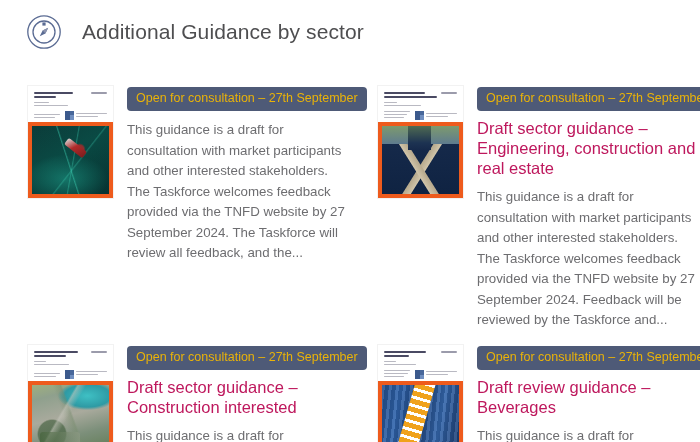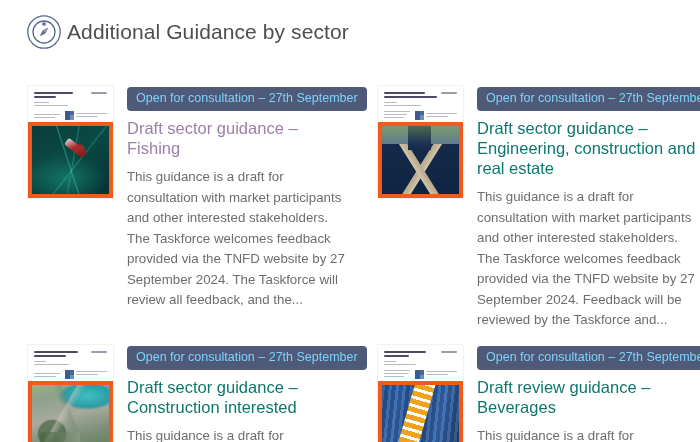--- a/index.html
+++ b/index.html
@@ -29,21 +29,21 @@
     width: 36px;
     height: 36px;
     flex: 0 0 36px;
     position: relative;
   }
   .compass-icon svg { display: block; }
   .section-title {
     font-size: 21px;
     line-height: 26px;
     color: #4e4e50;
-    margin-left: 5px;
+    margin-left: 20px;
     font-weight: 400;
     letter-spacing: 0.1px;
     white-space: nowrap;
   }
 
   
   .cards-grid {
     position: absolute;
     top: 86px;
     left: 0;
@@ -241,34 +241,34 @@
   
   .card-body {
     margin-left: 14px;
     flex: 1;
     min-width: 0;
     padding-top: 1px;
   }
   .badge {
     display: inline-block;
     background: #4e5a77;
-    color: #7dd3fc;
+    color: #eab308;
     font-size: 12.5px;
     line-height: 15px;
     padding: 4px 9px 5px 9px;
     border-radius: 4px;
     white-space: nowrap;
     cursor: pointer;
   }
   .card-title {
     display: block;
     margin-top: 7px;
     font-size: 16.5px;
     line-height: 20px;
-    color: #0f766e;
+    color: #be185d;
     text-decoration: none;
     font-weight: 400;
     cursor: pointer;
   }
   .card-title.visited { color: #9b7fa4; }
   .card-excerpt {
     margin-top: 9px;
     font-size: 13.3px;
     line-height: 20.5px;
     color: #6d6d70;
@@ -316,21 +316,20 @@
               </span>
             </div>
           </div>
         </div>
         <div class="thumb-img">
           <div class="thumb-photo photo-fishing"></div>
         </div>
       </div>
       <div class="card-body">
         <span class="badge">Open for consultation – 27th September</span>
-        <a class="card-title visited" href="#">Draft sector guidance – Fishing</a>
         <div class="card-excerpt">This guidance is a draft for consultation with market participants and other interested stakeholders. The Taskforce welcomes feedback provided via the TNFD website by 27 September 2024. The Taskforce will review all feedback, and the...</div>
       </div>
     </div>
 
     <div class="card">
       <div class="thumb">
         <div class="thumb-head">
           <div class="tl-line dark" style="width:56%"></div>
           <div class="tl-line dark" style="width:72%"></div>
           <div class="tl-line thin" style="width:18%;margin-top:4px"></div>

